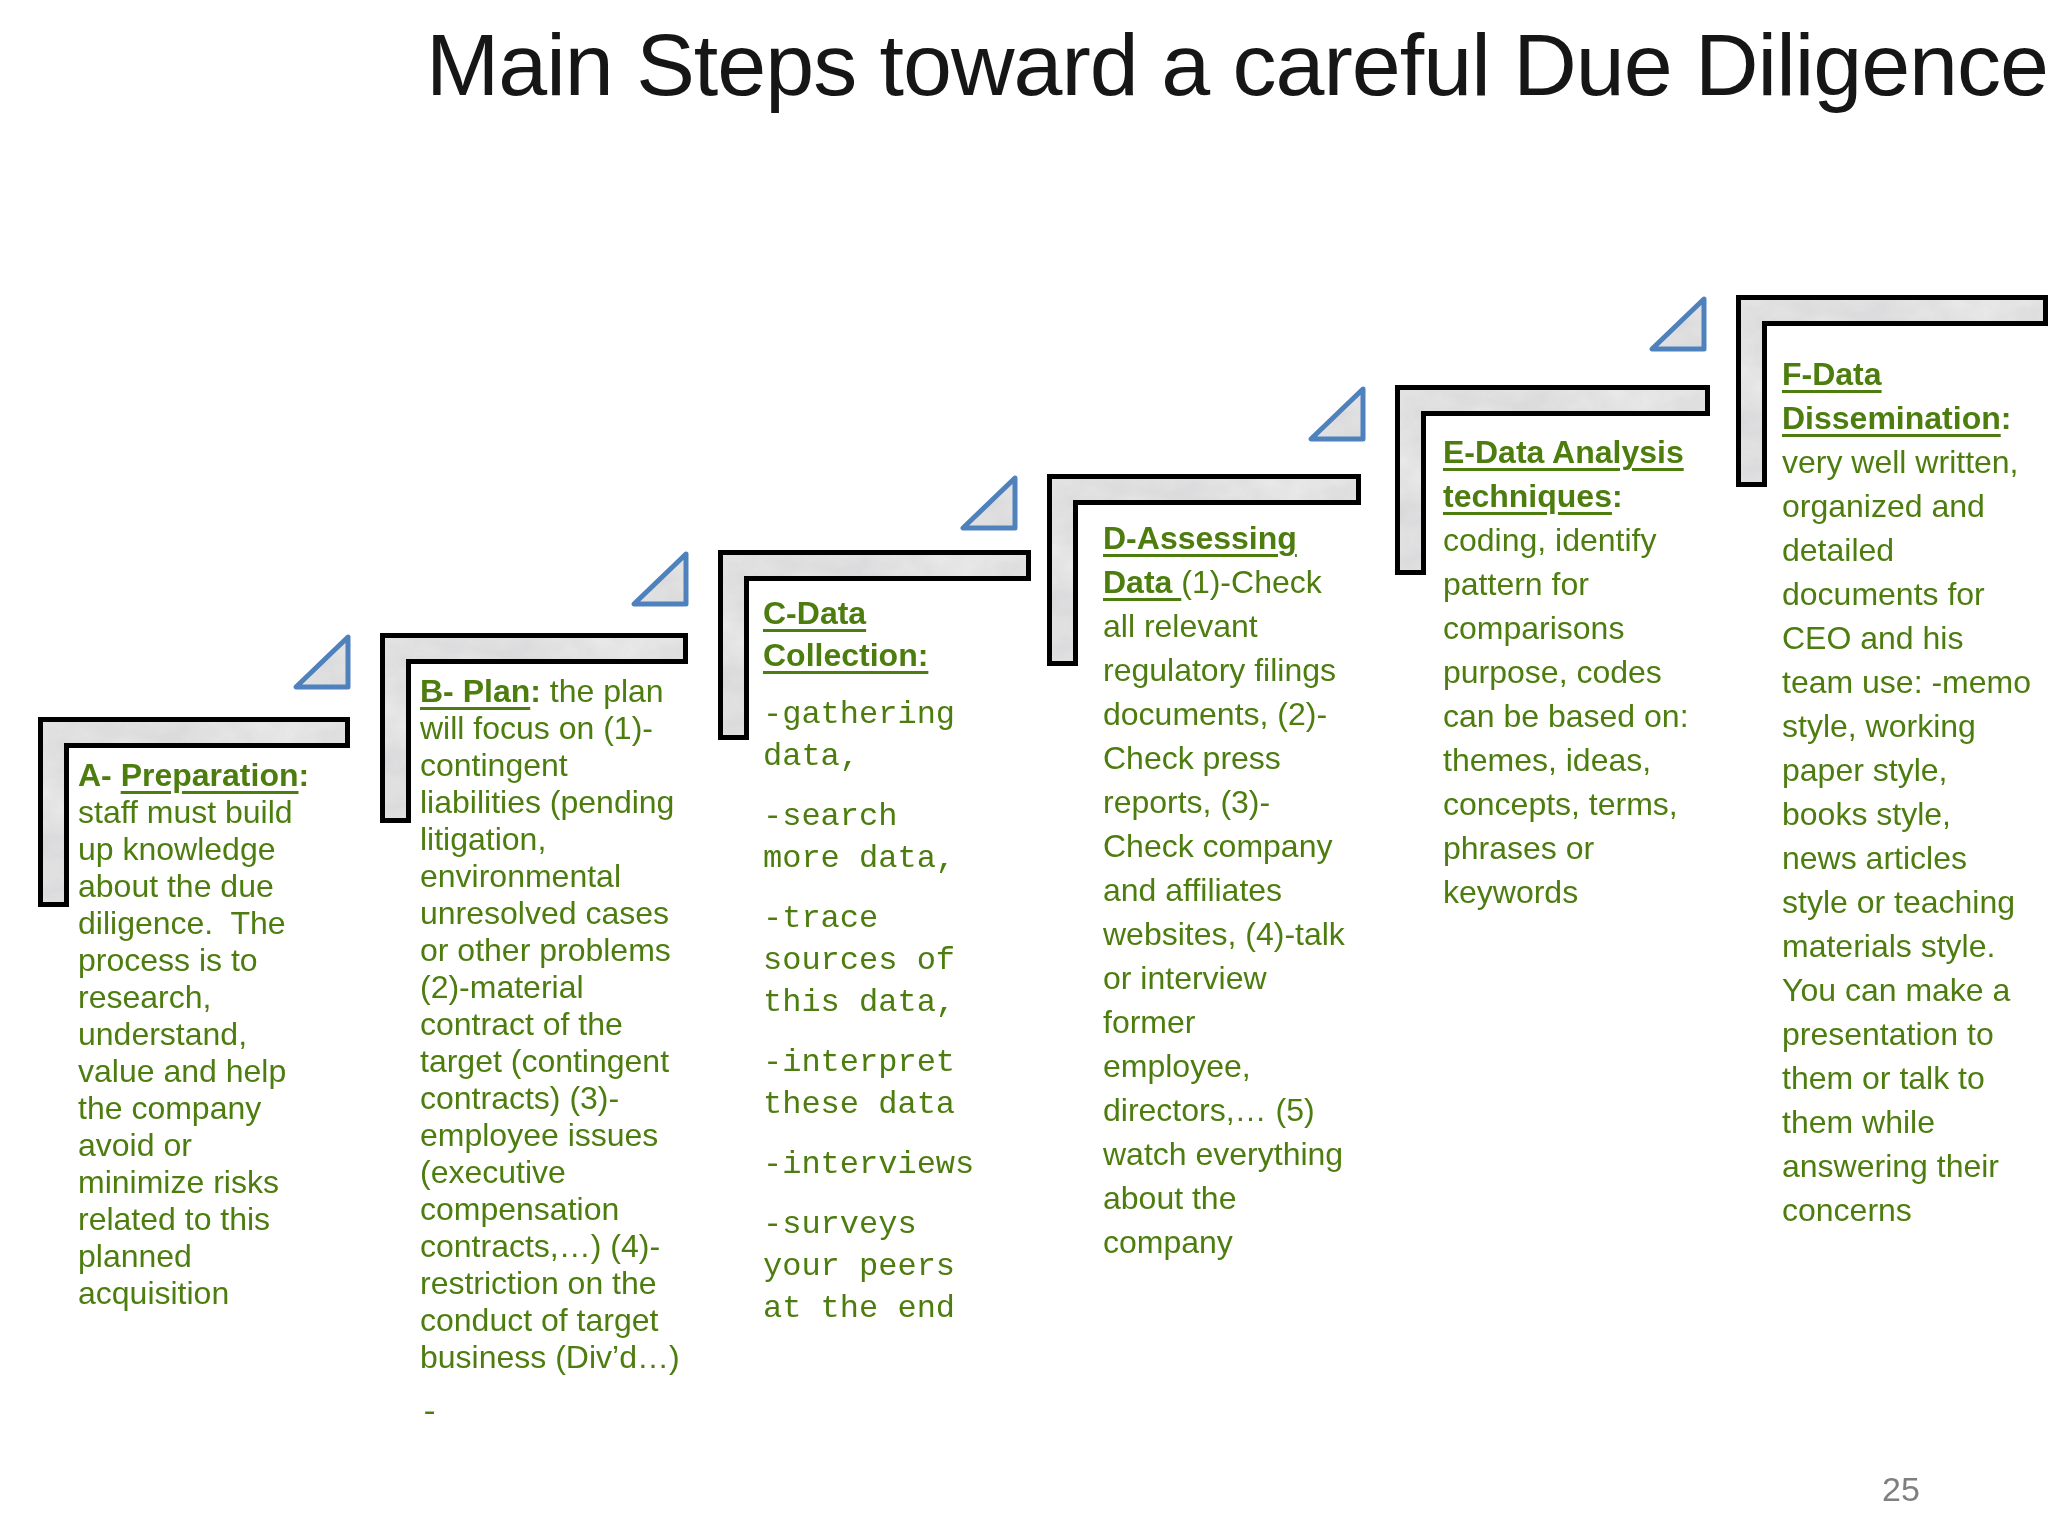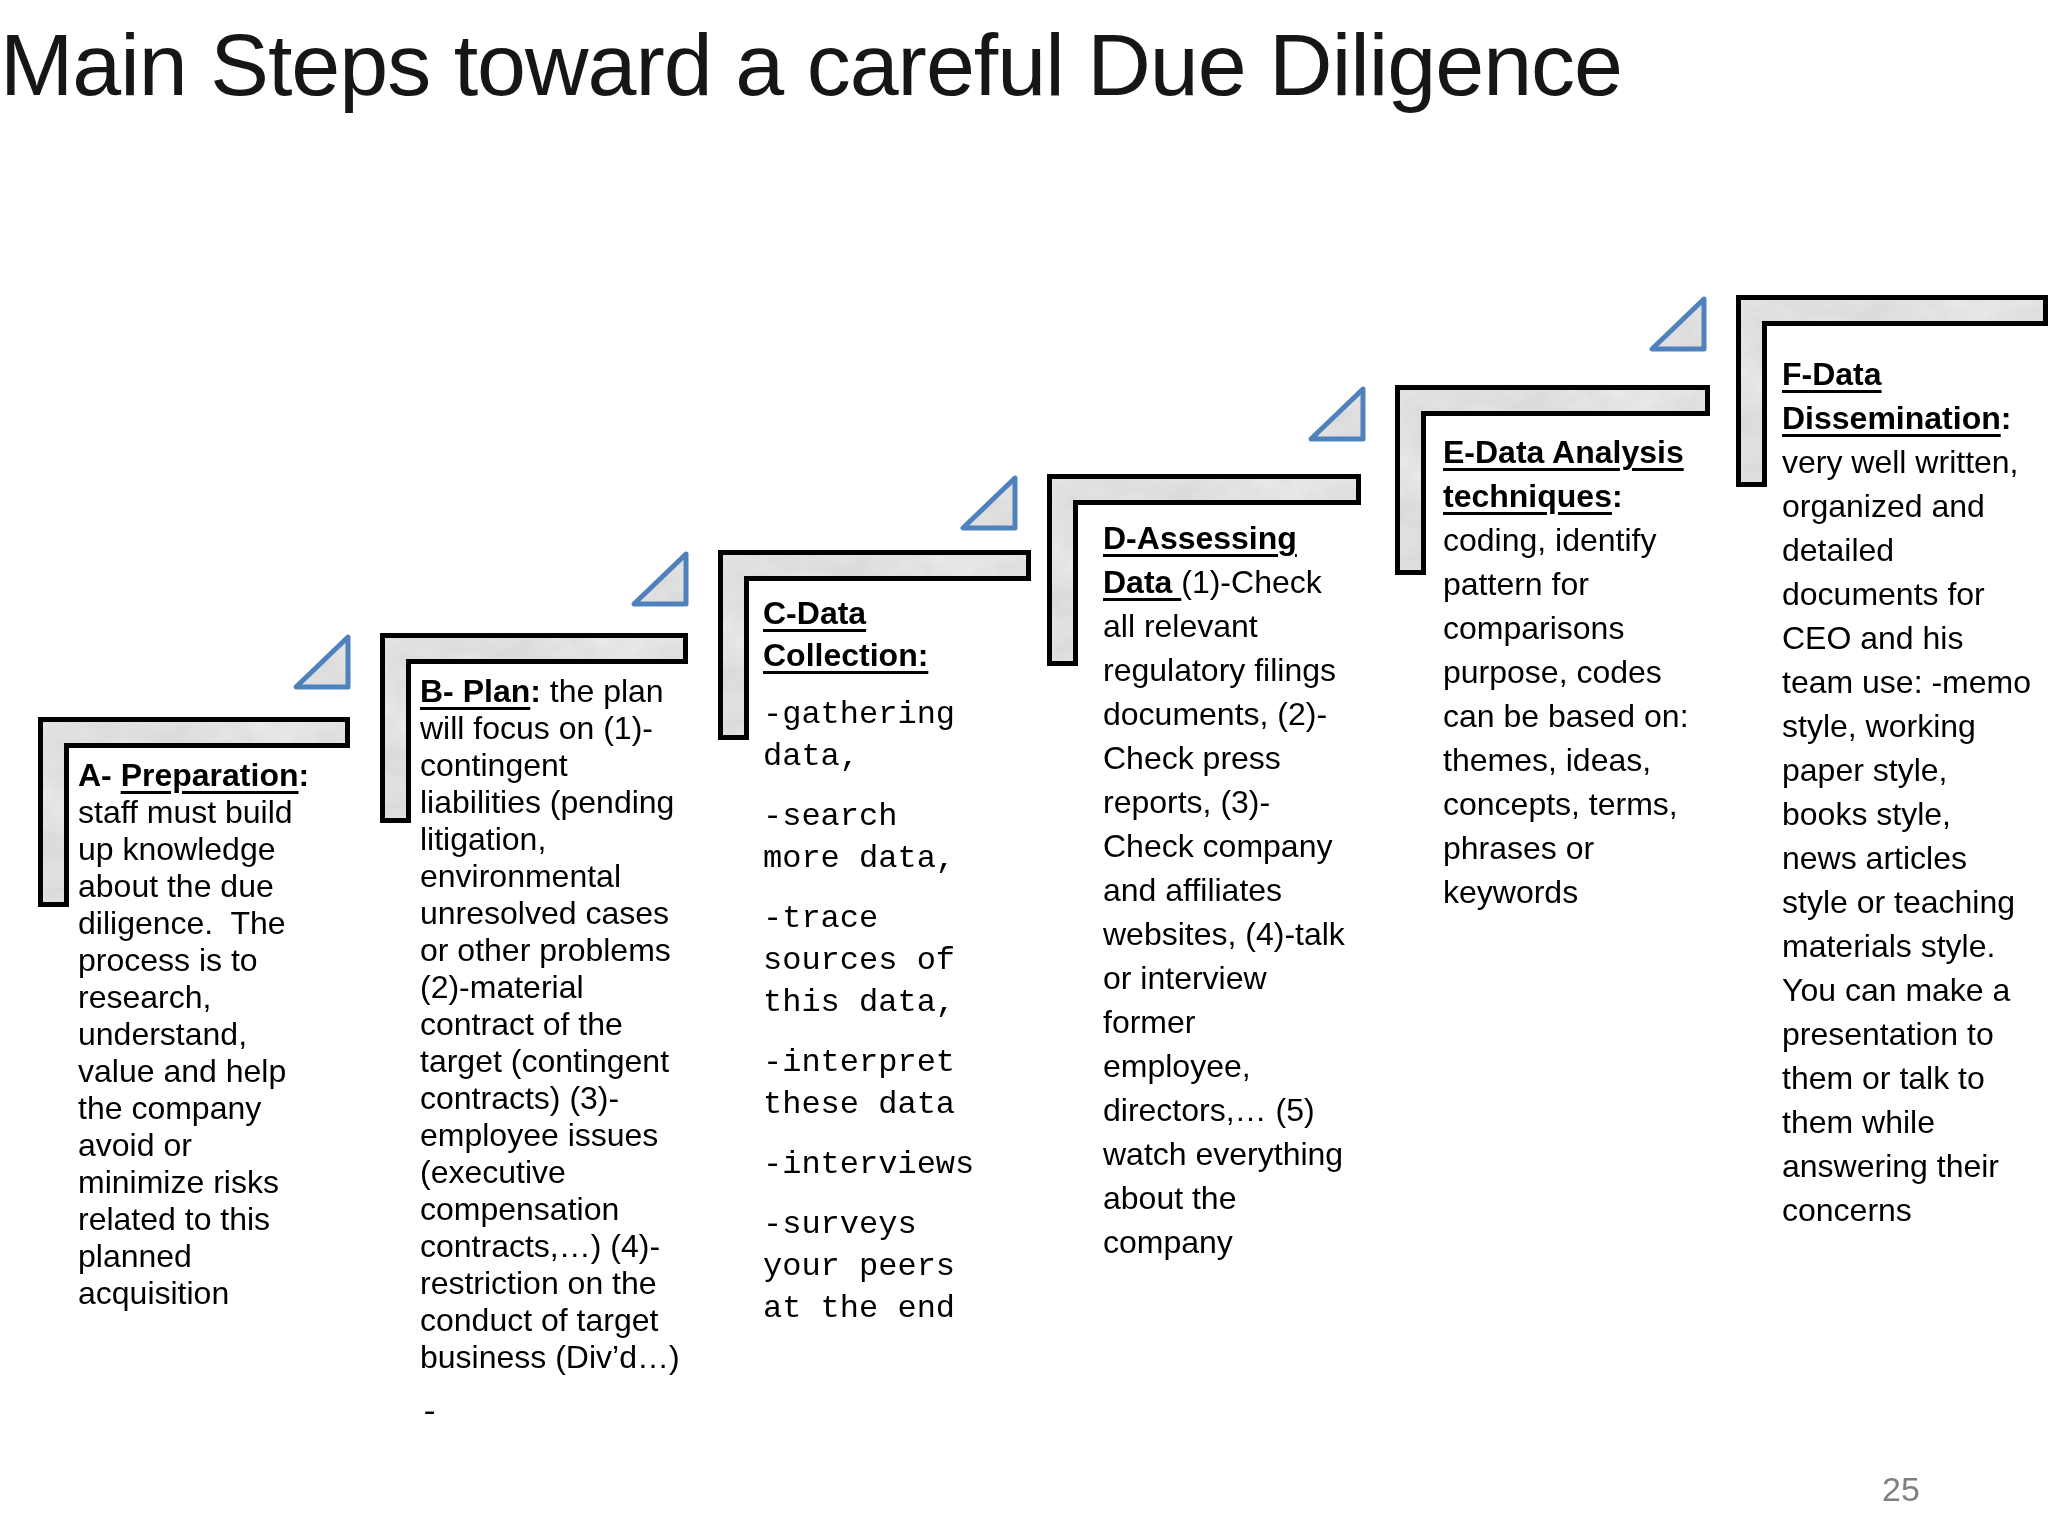--- a/index.html
+++ b/index.html
@@ -1,24 +1,24 @@
 <!DOCTYPE html>
 <html style="--accent: #4f81bd;"><head>
 <meta charset="utf-8">
 <style>
   html,body{margin:0;padding:0;background:#ffffff;}
   .slide{position:relative;width:2048px;height:1536px;background:#ffffff;overflow:hidden;
          font-family:"Liberation Sans",sans-serif;color:#111;}
-  .title{position:absolute;top:14px;left:0;width:100%;text-align:left;
+  .title{position:absolute;top:14px;left:0;width:100%;text-align:right;
          font-size:88px;font-weight:400;color:#161616;letter-spacing:-1px;}
   svg.corner, svg.tri{position:absolute;}
   .outerL{fill:#000;}
   .innerL{fill:url(#marble);}
   .tri-shape{fill:url(#marble);stroke:var(--accent,#4f81bd);stroke-width:5;stroke-linejoin:round;}
-  .steptext{position:absolute;font-size:32px;color:#000000;}
+  .steptext{position:absolute;font-size:32px;color:#4d7c0f;}
   .steptext .b{font-weight:bold;}
   .steptext .u{text-decoration:underline;text-decoration-thickness:3px;text-underline-offset:5px;}
   .steptext p{margin:18px 0 0 0;font-family:Liberation Mono, monospace;}
   .pageno{position:absolute;left:1882px;top:1470px;font-size:34px;color:#7f7f7f;}
 </style>
 </head>
 <body>
 
 <svg width="0" height="0" style="position:absolute" aria-hidden="true">
   <defs>

